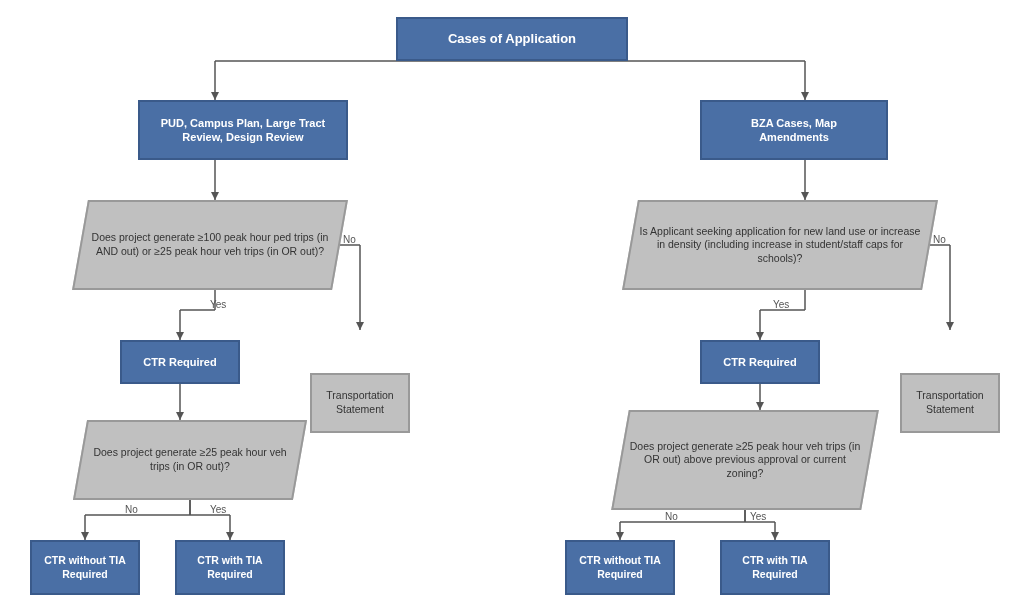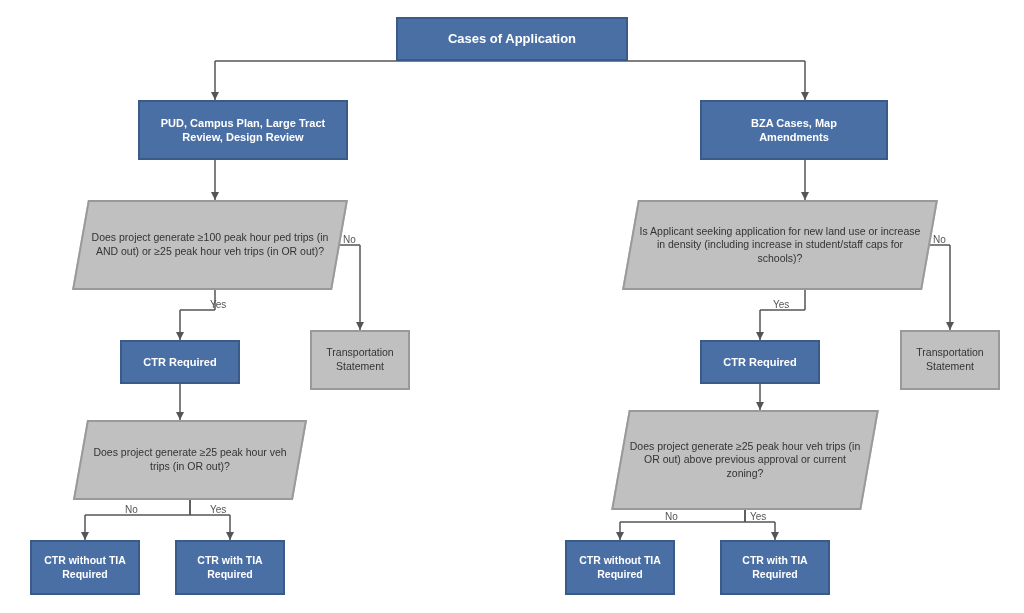--- a/index.html
+++ b/index.html
@@ -40,20 +40,21 @@
       background: #4a6fa5;
       color: #ffffff;
       font-weight: bold;
       border: 2px solid #3a5a8a;
     }
 
     .node-rect-gray {
       background: #c0c0c0;
       color: #333333;
       border: 2px solid #999999;
+      margin-top: 43px;
       
     }
 
     .node-diamond {
       background: #c0c0c0;
       color: #333333;
       border: 2px solid #999999;
       transform: skewX(-10deg);
     }
     .node-diamond .inner {

